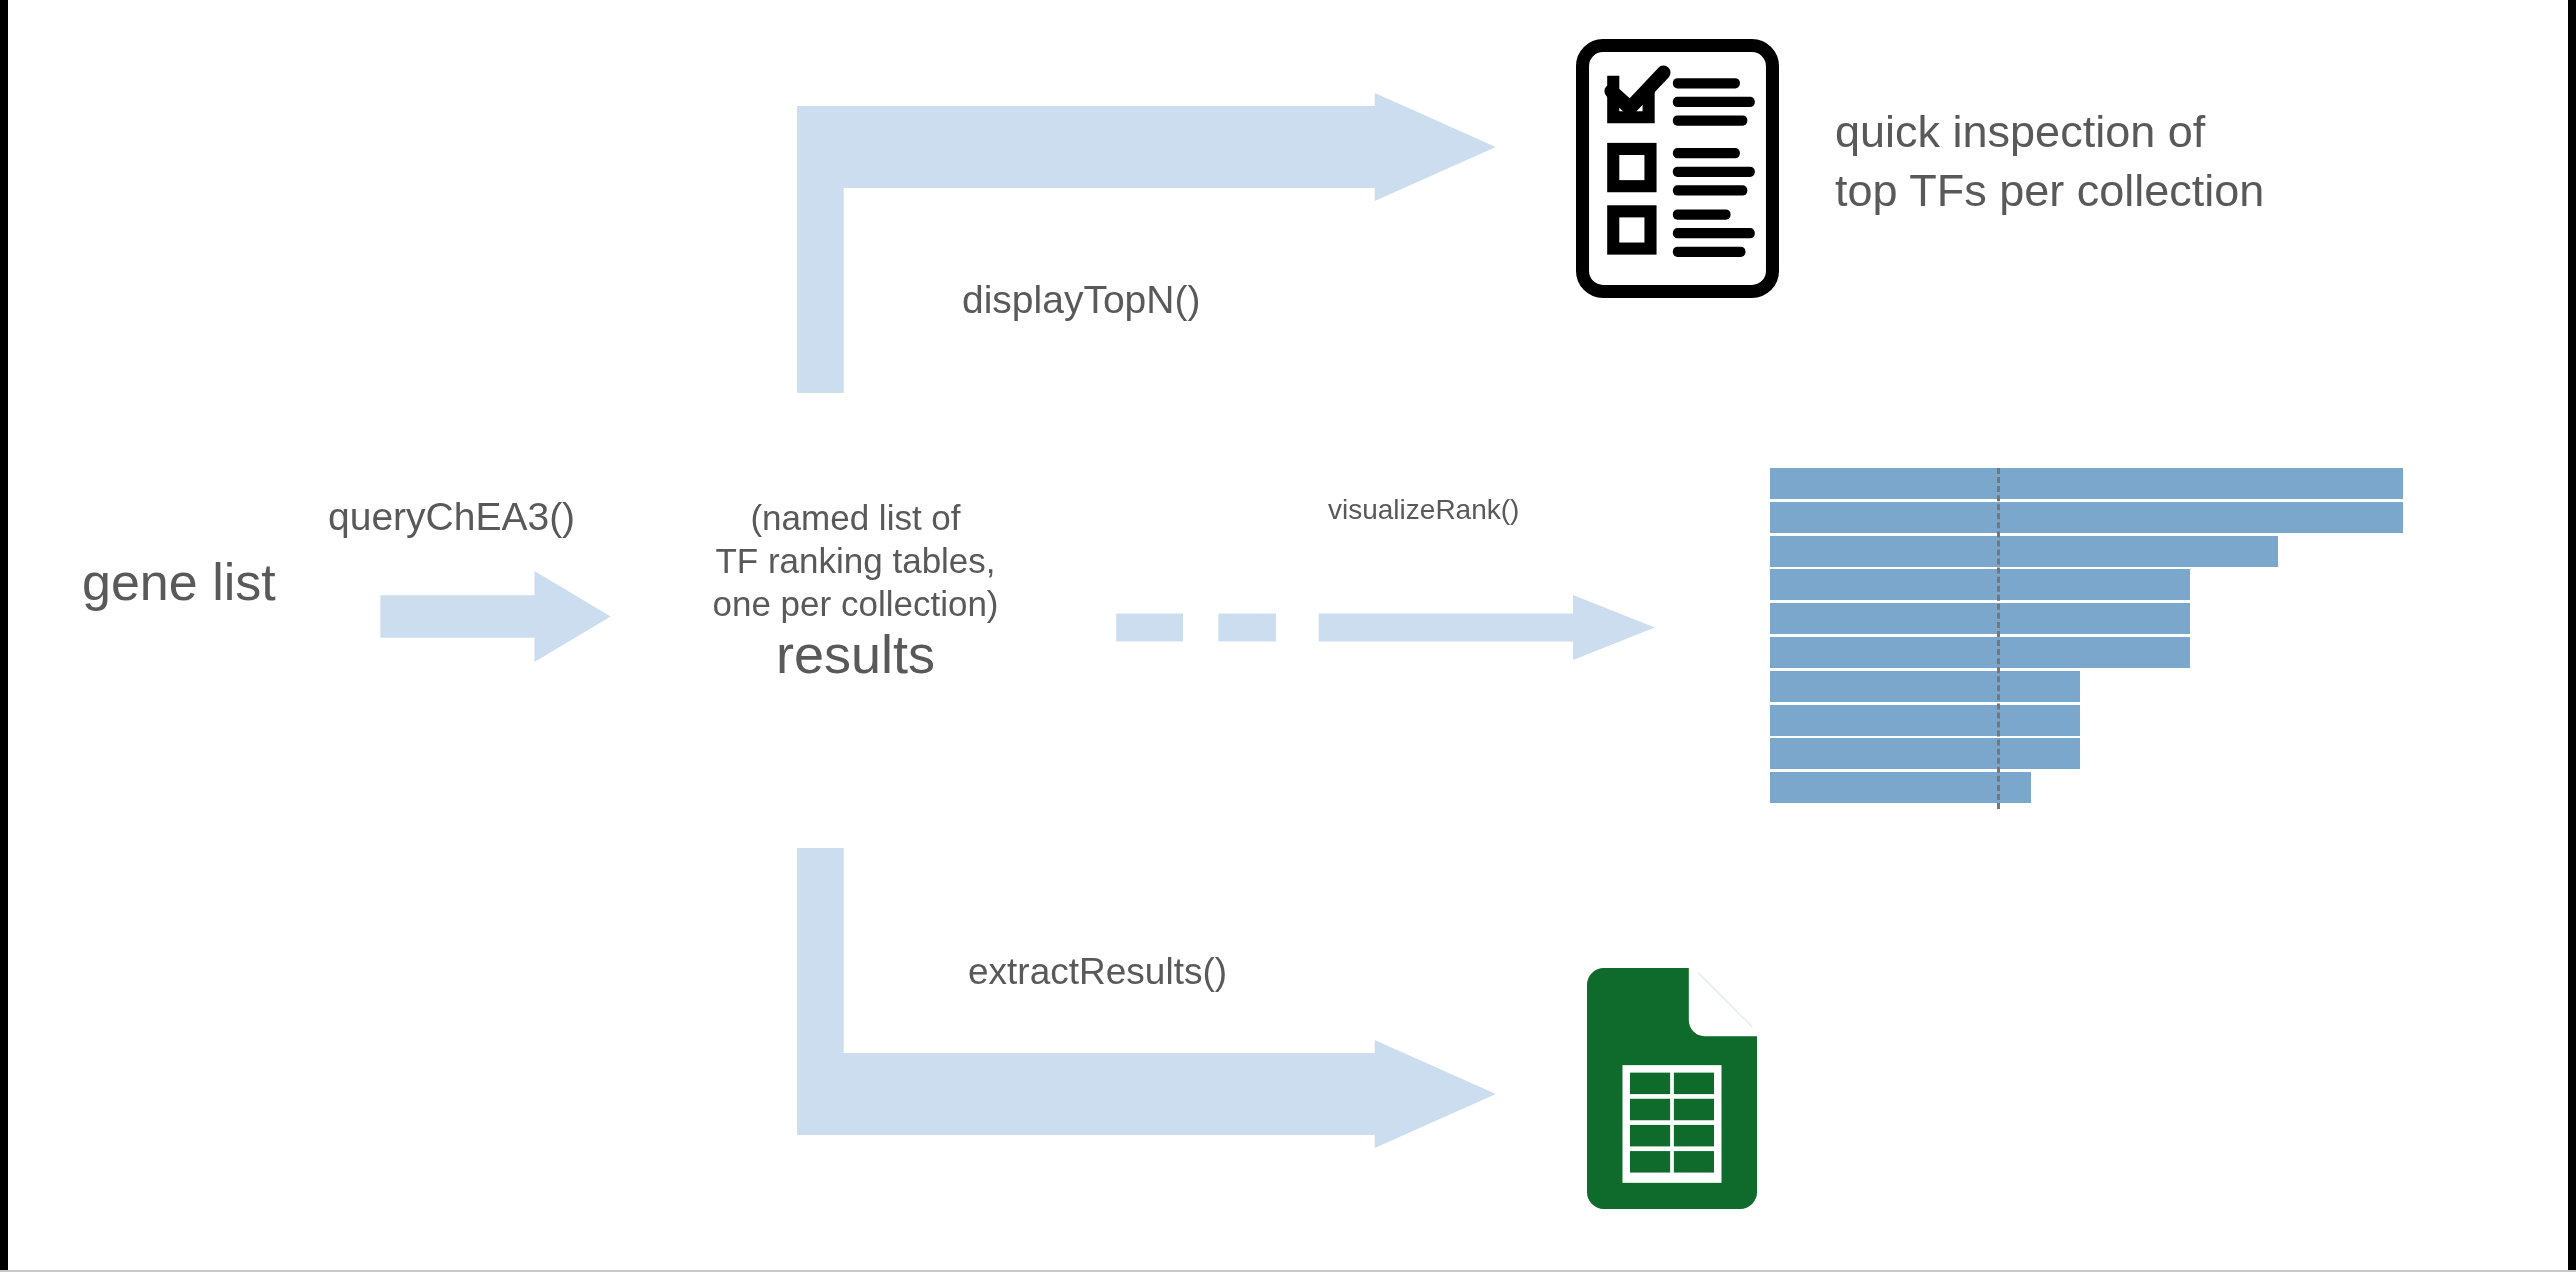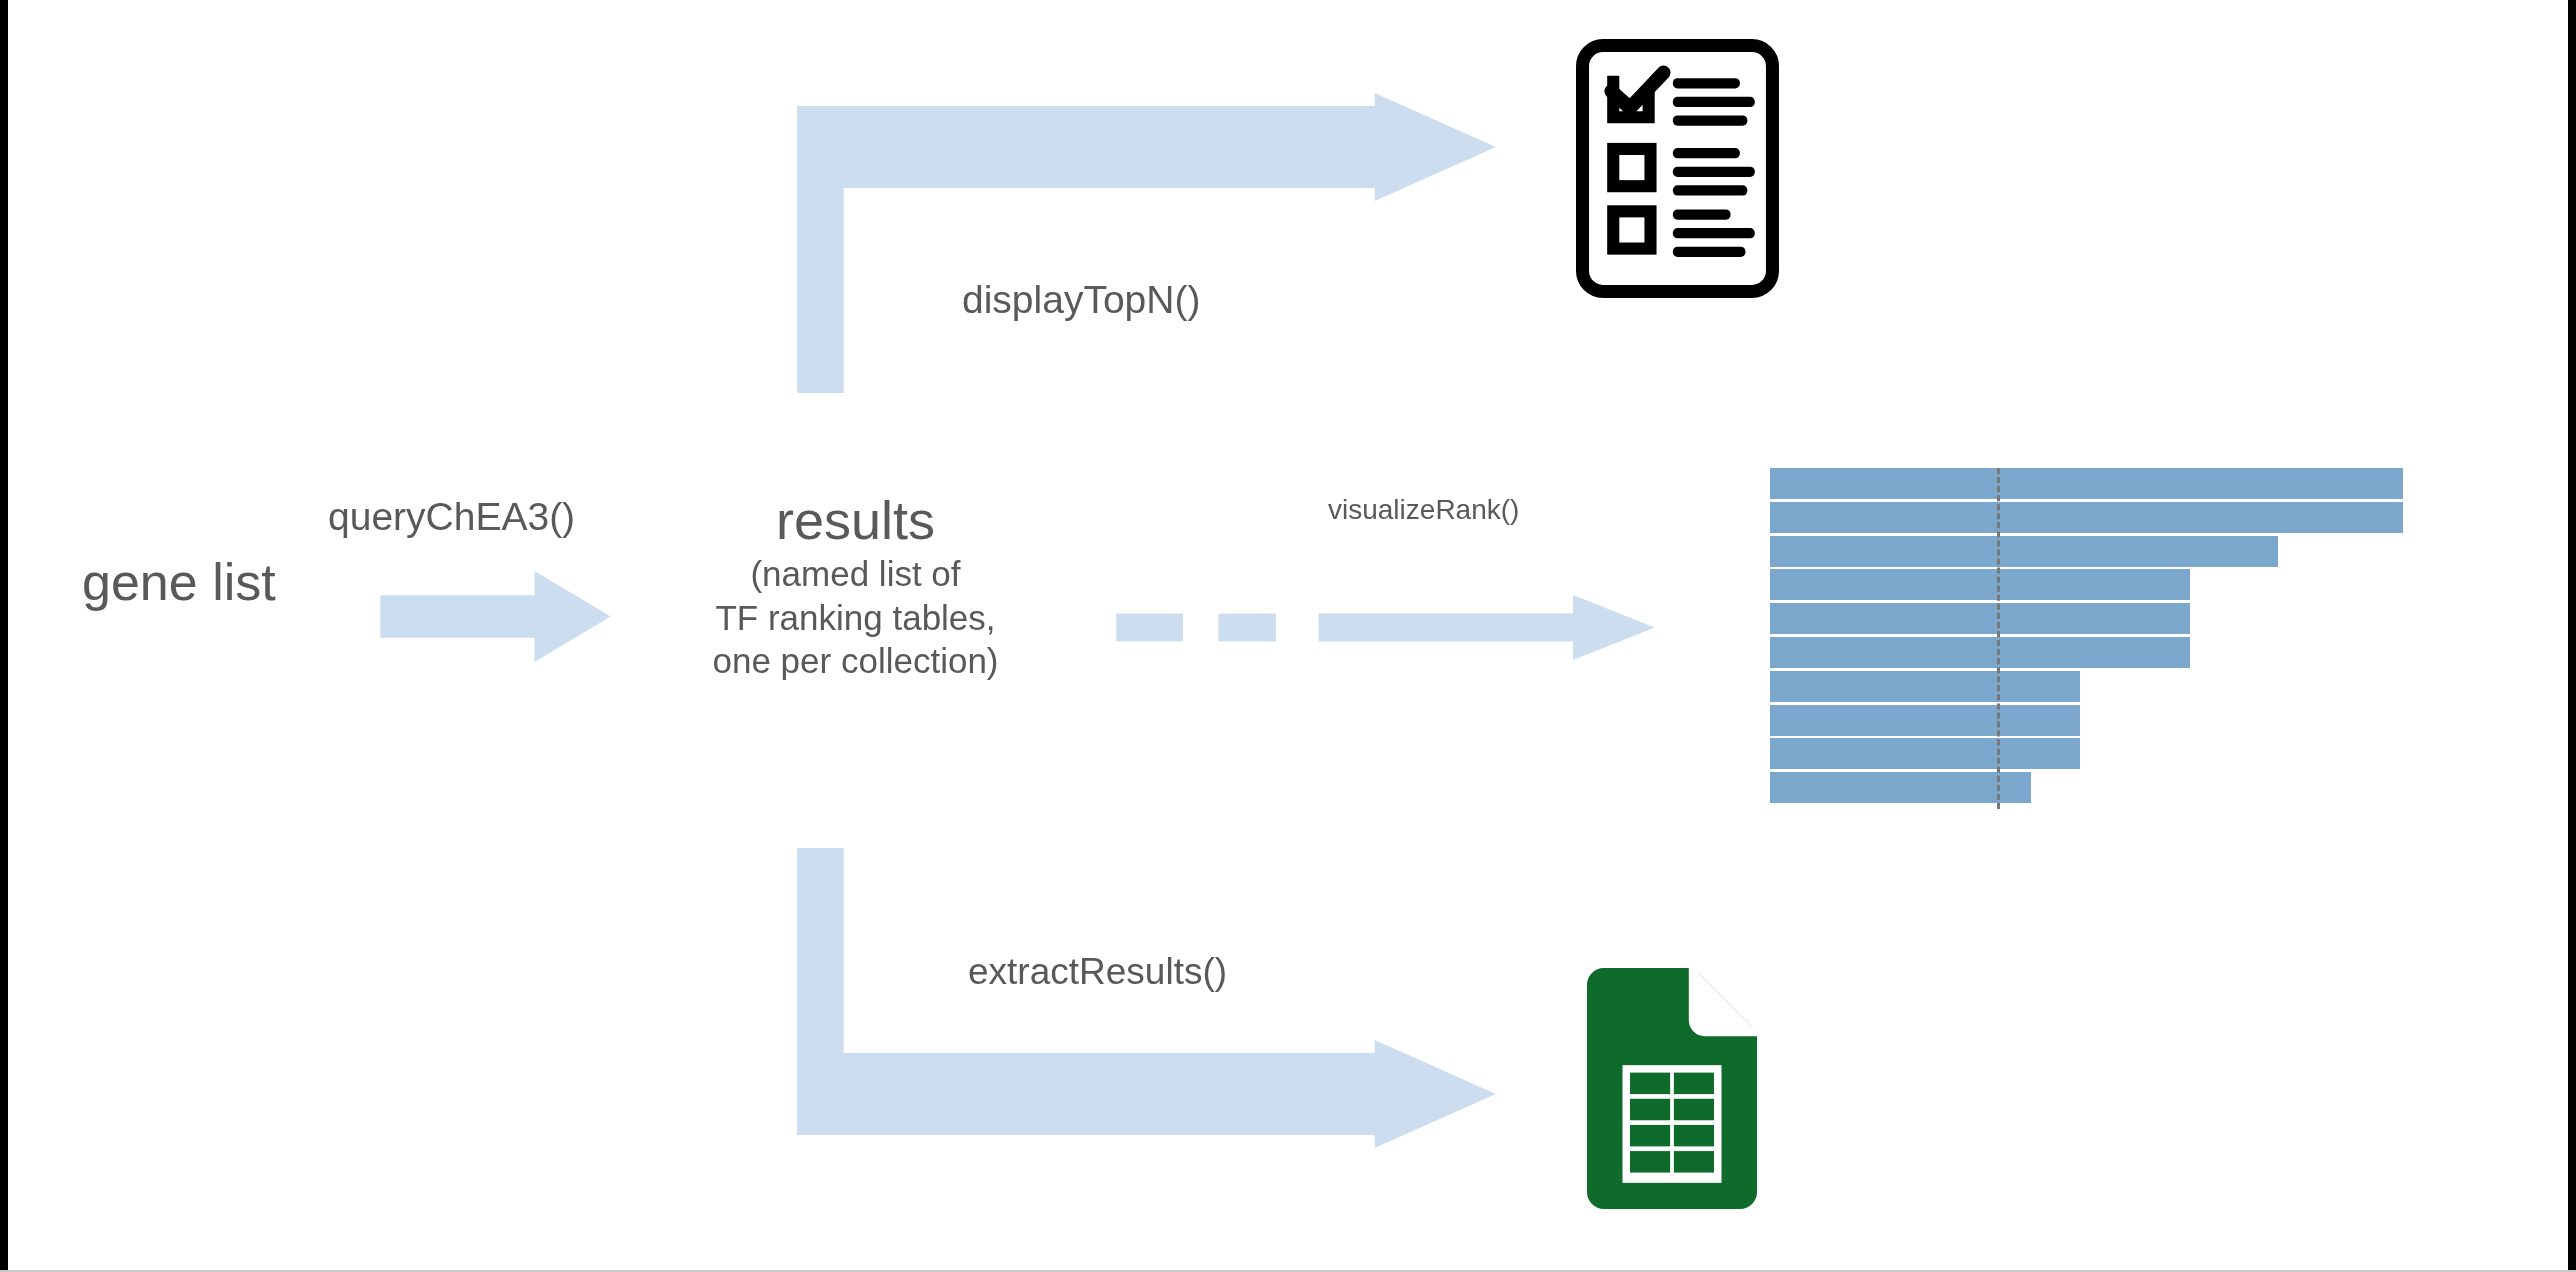--- a/index.html
+++ b/index.html
@@ -191,24 +191,24 @@
 
   <div class="txt" id="query-label">queryChEA3()</div>
 
   <div id="arrow-query">
     <svg width="231" height="91" viewBox="0 0 248 98" xmlns="http://www.w3.org/2000/svg">
       <polygon points="0,26 166,26 166,0 248,49 166,98 166,72 0,72" fill="#CCDDF0"></polygon>
     </svg>
   </div>
 
   <div id="results-block">
-    <div id="results-title">results</div>
     <div id="results-sub" style="white-space: pre-line;">(named list of
 TF ranking tables,
 one per collection)</div>
+    <div id="results-title">results</div>
   </div>
 
   <div class="txt" id="display-label">displayTopN()</div>
 
   <div id="arrow-top">
     <svg width="699" height="300" viewBox="0 0 750 322" xmlns="http://www.w3.org/2000/svg">
       <polygon points="0,322 0,14 620,14 620,0 750,58 620,116 620,102 50,102 50,322" fill="#CCDDF0"></polygon>
     </svg>
   </div>
 
@@ -227,20 +227,22 @@
       <rect x="104" y="137" width="88" height="11" rx="5" fill="#000000"></rect>
       <rect x="104" y="157" width="80" height="11" rx="5" fill="#000000"></rect>
 
       <rect x="40" y="185" width="40" height="40" fill="none" stroke="#000000" stroke-width="13"></rect>
       <rect x="104" y="183" width="62" height="11" rx="5" fill="#000000"></rect>
       <rect x="104" y="203" width="88" height="11" rx="5" fill="#000000"></rect>
       <rect x="104" y="223" width="78" height="11" rx="5" fill="#000000"></rect>
     </svg>
   </div>
 
+  <div id="quick-caption">quick inspection of
+top TFs per collection</div>
 
   <div class="txt" id="visualize-label">visualizeRank()</div>
 
   <div id="arrow-visualize">
     <svg width="541" height="65" viewBox="0 0 580 70" xmlns="http://www.w3.org/2000/svg">
       <rect x="0" y="20" width="72" height="30" fill="#CCDDF0"></rect>
       <rect x="110" y="20" width="62" height="30" fill="#CCDDF0"></rect>
       <polygon points="218,20 492,20 492,0 580,35 492,70 492,50 218,50" fill="#CCDDF0"></polygon>
     </svg>
   </div>

